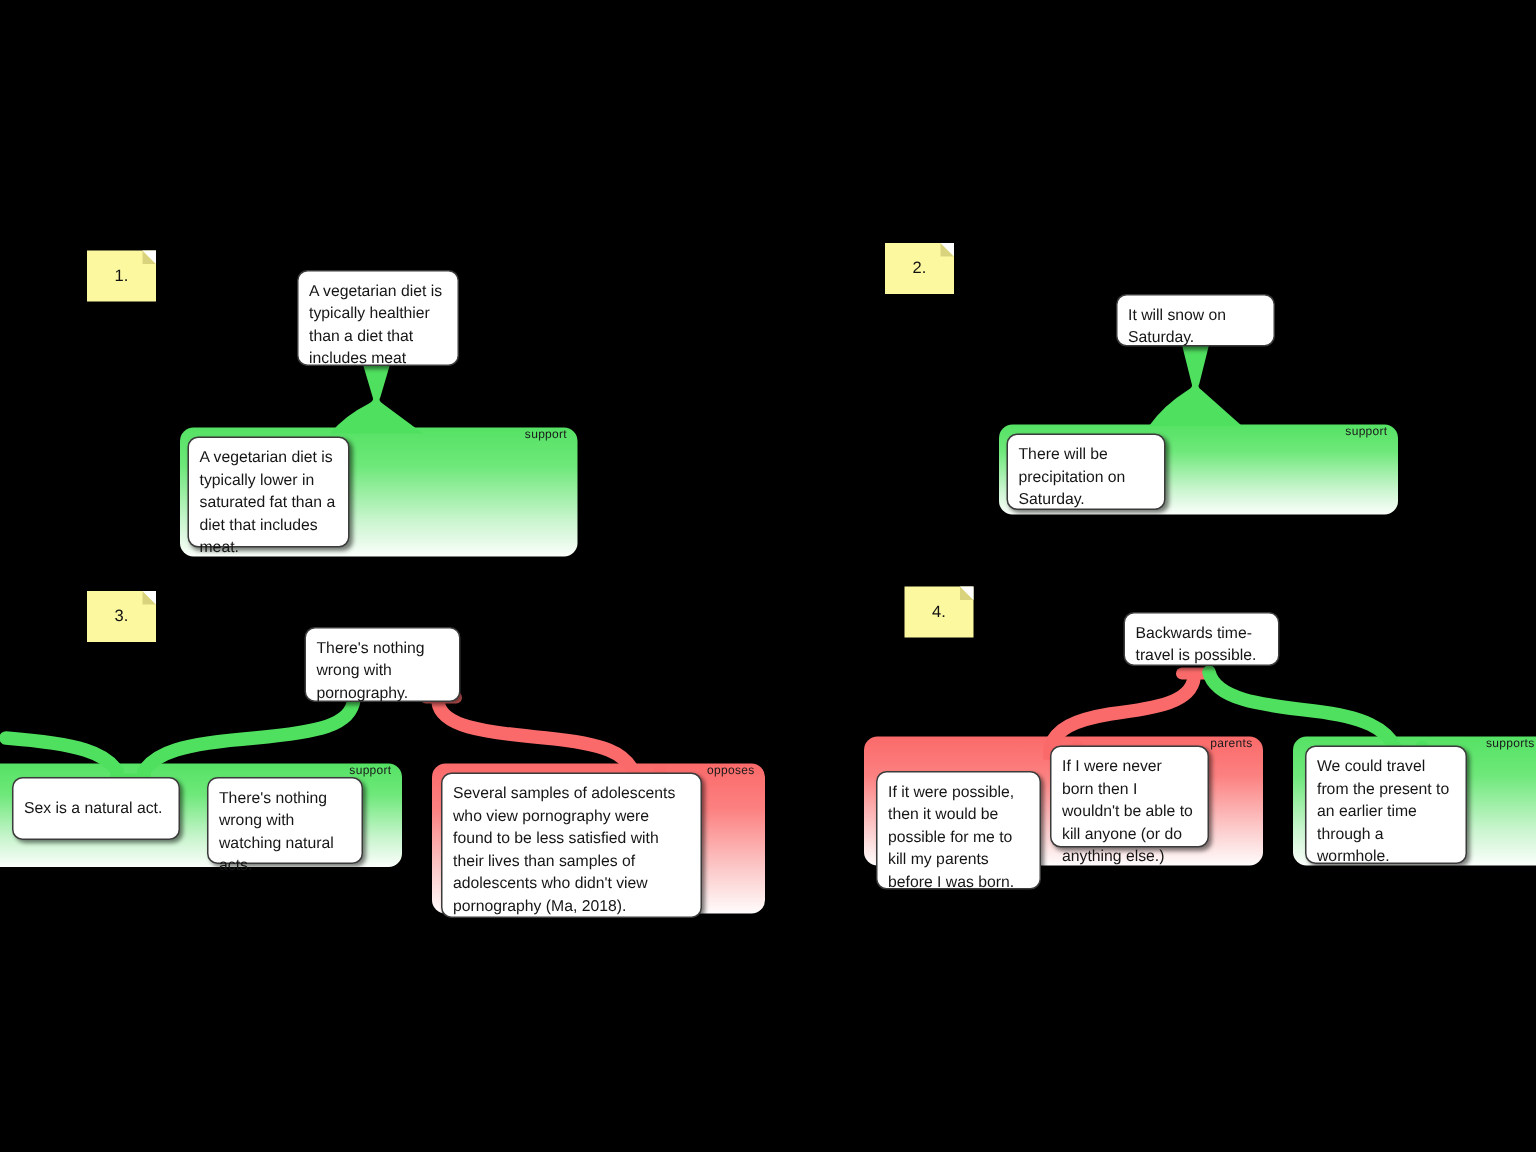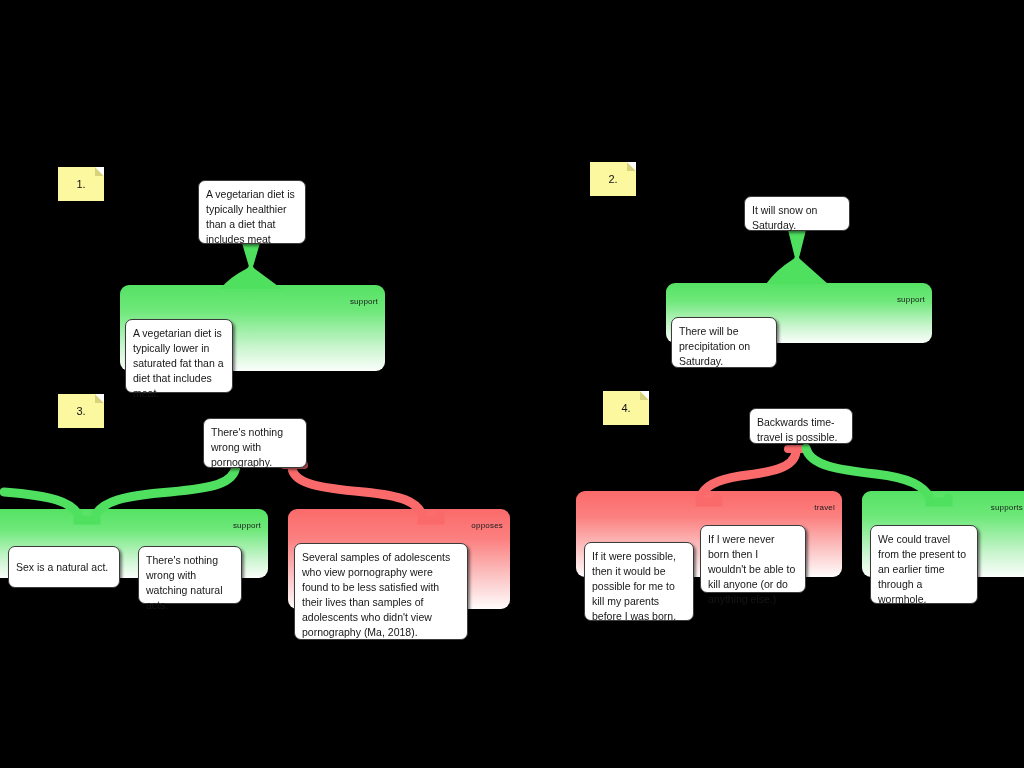--- a/index.html
+++ b/index.html
@@ -64,42 +64,42 @@
     border-radius: 7px;
     box-sizing: border-box;
     color: #161616;
     font-size: 10.5px;
     line-height: 15px;
     padding: 6px 7px 5px 7px;
     box-shadow: 2px 2px 3px rgba(0,0,0,0.5);
     z-index: 5;
   }
   .claim { z-index: 7; }
-  .premise { z-index: 5; margin-top: 28px; }
+  .premise { z-index: 5; }
   .premise.vcenter {
     display: flex;
     align-items: center;
   }
 
   
   .group {
     position: absolute;
     border-radius: 9px;
     box-sizing: border-box;
     z-index: 3;
   }
   .group.support {
     background: linear-gradient(to bottom, #55e264 0%, #6ee87a 30%, #c9f5ce 72%, #fbfefb 100%);
   }
   .group.oppose {
     background: linear-gradient(to bottom, #fb6a6a 0%, #fc8080 30%, #fccccc 72%, #fffcfc 100%);
   }
   .group-label {
     position: absolute;
-    top: 12px;
+    top: 0;
     font-size: 8px;
     color: #1a1a1a;
     letter-spacing: 0.2px;
     text-align: right;
   }
 
   
   .conn {
     position: absolute;
     z-index: 4;
@@ -211,21 +211,21 @@
   <div class="conn" style="left:800px; top:446px;">
     <svg width="160" height="58" viewBox="0 0 160 58">
       <path d="M 6 2
                C 10 20, 40 24, 76 28
                C 110 32, 124 40, 130 52
                L 130 56 L 148 56 L 148 52" fill="none" stroke="#4fe05f" stroke-width="9" stroke-linecap="round"></path>
     </svg>
   </div>
 
   <div class="group oppose" style="left:576px; top:491px; width:266px; height:86px;">
-    <span class="group-label" style="right:7px;">travel</span>
+    <span class="group-label" style="right:7px;">parents</span>
   </div>
   <div class="box premise" style="left:584px; top:514px; width:110px; height:79px;">If it were possible, then it would be possible for me to kill my parents before I was born.</div>
   <div class="box premise" style="left:700px; top:497px; width:106px; height:68px;">If I were never born then I wouldn't be able to kill anyone (or do anything else.)</div>
 
   <div class="group support" style="left:862px; top:491px; width:172px; height:86px; border-radius:9px 0 0 9px;">
     <span class="group-label" style="right:11px;">supports</span>
   </div>
   <div class="box premise" style="left:870px; top:497px; width:108px; height:79px;">We could travel from the present to an earlier time through a wormhole.</div>
 
 </div>

